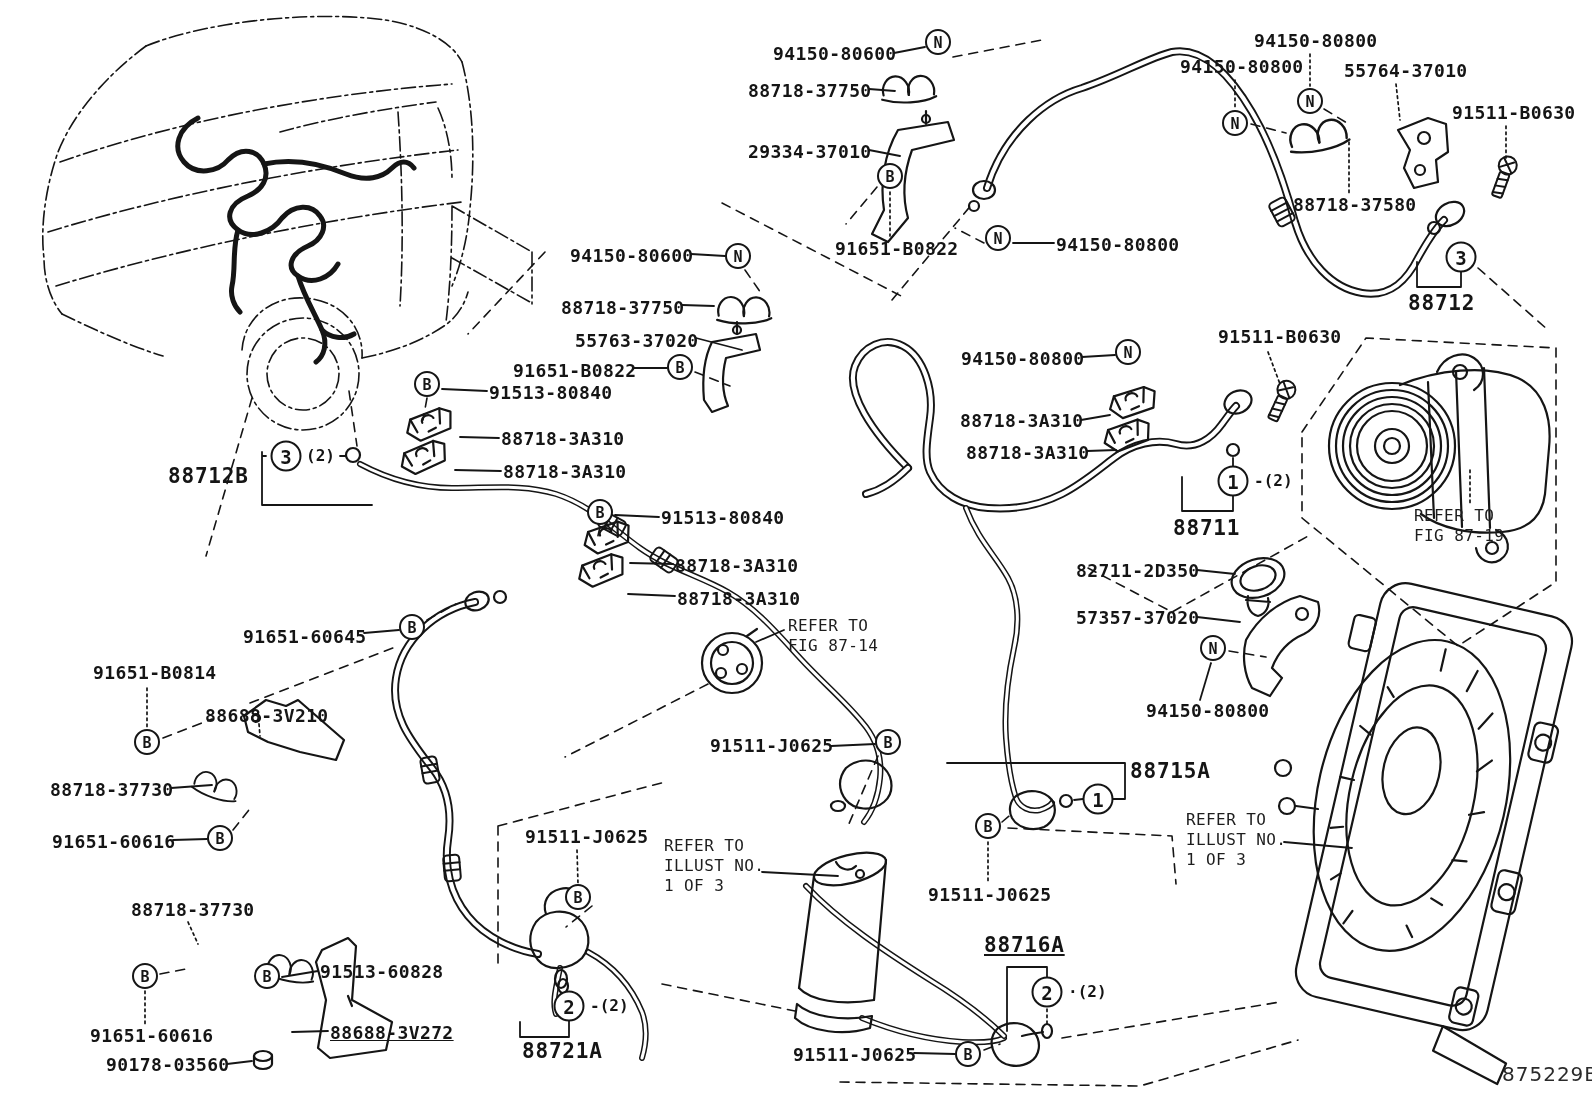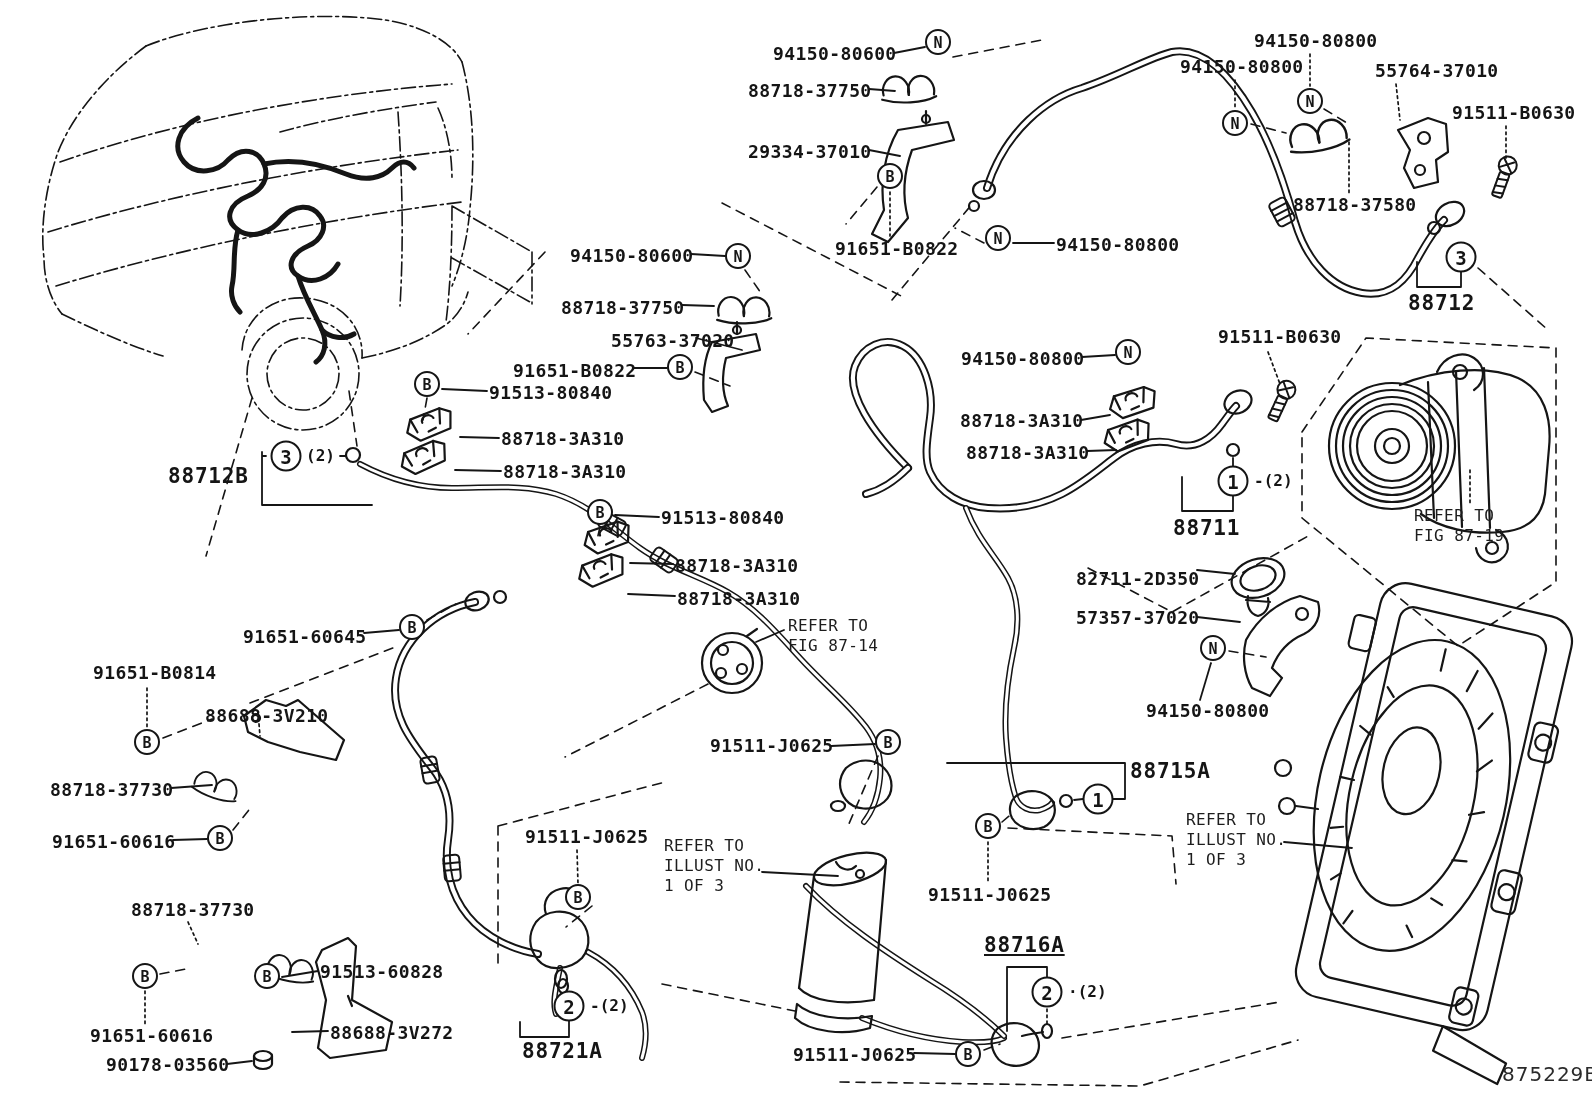--- a/index.html
+++ b/index.html
@@ -341,51 +341,51 @@
   </svg>
 
   <div id="labels">
       <div class="lbl" style="left: 773px; top: 45px;">94150-80600</div>
       <div class="lbl" style="left: 748px; top: 82px;">88718-37750</div>
       <div class="lbl" style="left: 748px; top: 143px;">29334-37010</div>
       <div class="lbl" style="left: 835px; top: 240px;">91651-B0822</div>
       <div class="lbl" style="left: 1056px; top: 236px;">94150-80800</div>
       <div class="lbl" style="left: 1254px; top: 32px;">94150-80800</div>
       <div class="lbl" style="left: 1180px; top: 58px;">94150-80800</div>
-      <div class="lbl" style="left: 1344px; top: 62px; margin-left: 31px;">55764-37010</div>
+      <div class="lbl" style="left: 1344px; top: 62px;">55764-37010</div>
       <div class="lbl" style="left: 1452px; top: 104px;">91511-B0630</div>
       <div class="lbl" style="left: 1293px; top: 196px;">88718-37580</div>
       <div class="lbl big" style="left: 1408px; top: 292px;">88712</div>
       <div class="lbl" style="left: 570px; top: 247px;">94150-80600</div>
       <div class="lbl" style="left: 561px; top: 299px;">88718-37750</div>
-      <div class="lbl" style="left: 575px; top: 332px; margin-left: 36px;">55763-37020</div>
+      <div class="lbl" style="left: 575px; top: 332px;">55763-37020</div>
       <div class="lbl" style="left: 513px; top: 362px;">91651-B0822</div>
       <div class="lbl" style="left: 489px; top: 384px;">91513-80840</div>
       <div class="lbl" style="left: 501px; top: 430px;">88718-3A310</div>
       <div class="lbl" style="left: 503px; top: 463px;">88718-3A310</div>
       <div class="lbl big" style="left: 168px; top: 465px;">88712B</div>
       <div class="lbl" style="left: 661px; top: 509px;">91513-80840</div>
       <div class="lbl" style="left: 675px; top: 557px;">88718-3A310</div>
       <div class="lbl" style="left: 677px; top: 590px;">88718-3A310</div>
       <div class="lbl" style="left: 243px; top: 628px;">91651-60645</div>
       <div class="lbl" style="left: 961px; top: 350px;">94150-80800</div>
       <div class="lbl" style="left: 960px; top: 412px;">88718-3A310</div>
       <div class="lbl" style="left: 966px; top: 444px;">88718-3A310</div>
       <div class="lbl" style="left: 1218px; top: 328px;">91511-B0630</div>
       <div class="lbl big" style="left: 1173px; top: 517px;">88711</div>
-      <div class="lbl" style="left: 1076px; top: 562px; margin-top: 8px;">82711-2D350</div>
+      <div class="lbl" style="left: 1076px; top: 562px;">82711-2D350</div>
       <div class="lbl" style="left: 1076px; top: 609px;">57357-37020</div>
       <div class="lbl" style="left: 1146px; top: 702px;">94150-80800</div>
       <div class="lbl" style="left: 93px; top: 664px;">91651-B0814</div>
       <div class="lbl" style="left: 205px; top: 691px; margin-top: 16px;">88688-3V210</div>
       <div class="lbl" style="left: 50px; top: 781px;">88718-37730</div>
       <div class="lbl" style="left: 52px; top: 833px;">91651-60616</div>
       <div class="lbl" style="left: 131px; top: 901px;">88718-37730</div>
       <div class="lbl" style="left: 320px; top: 963px; text-align: right;">91513-60828</div>
-      <div class="lbl" style="left: 330px; top: 1024px;">88688-3V272</div>
+      <div class="lbl" style="left: 330px; top: 1024px; text-decoration: underline;">88688-3V272</div>
       <div class="lbl" style="left: 90px; top: 1027px;">91651-60616</div>
       <div class="lbl" style="left: 106px; top: 1056px;">90178-03560</div>
       <div class="lbl" style="left: 525px; top: 828px;">91511-J0625</div>
       <div class="lbl big" style="left: 522px; top: 1040px;">88721A</div>
       <div class="lbl" style="left: 710px; top: 737px;">91511-J0625</div>
       <div class="lbl" style="left: 928px; top: 886px;">91511-J0625</div>
       <div class="lbl big" style="left: 1130px; top: 760px;">88715A</div>
       <div class="lbl big" style="left: 984px; top: 934px; text-decoration: underline;">88716A</div>
       <div class="lbl" style="left: 793px; top: 1046px;">91511-J0625</div>
     </div>

